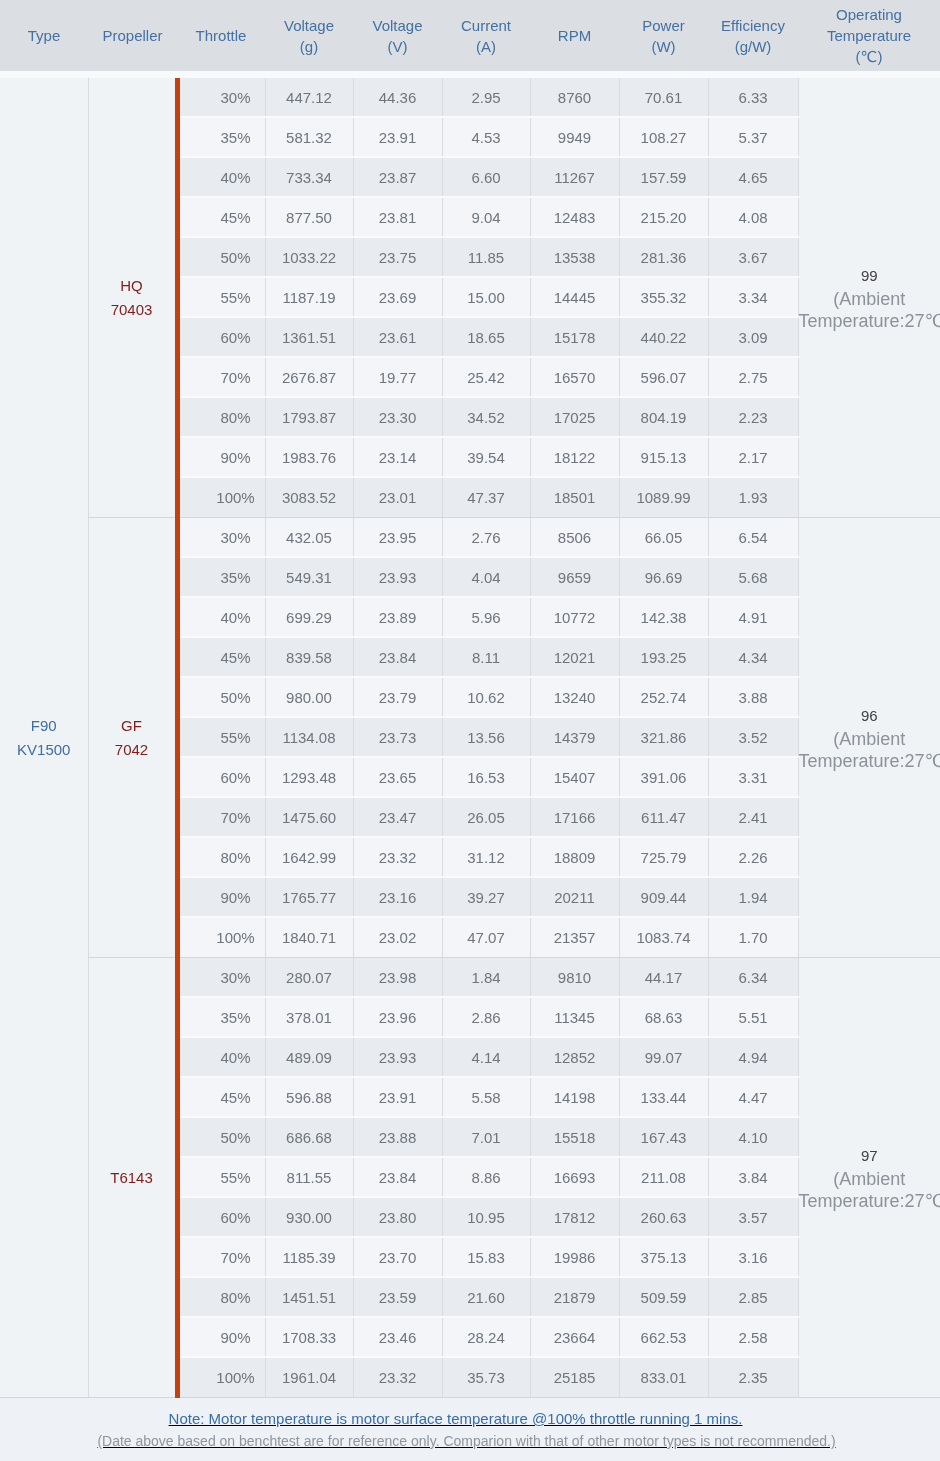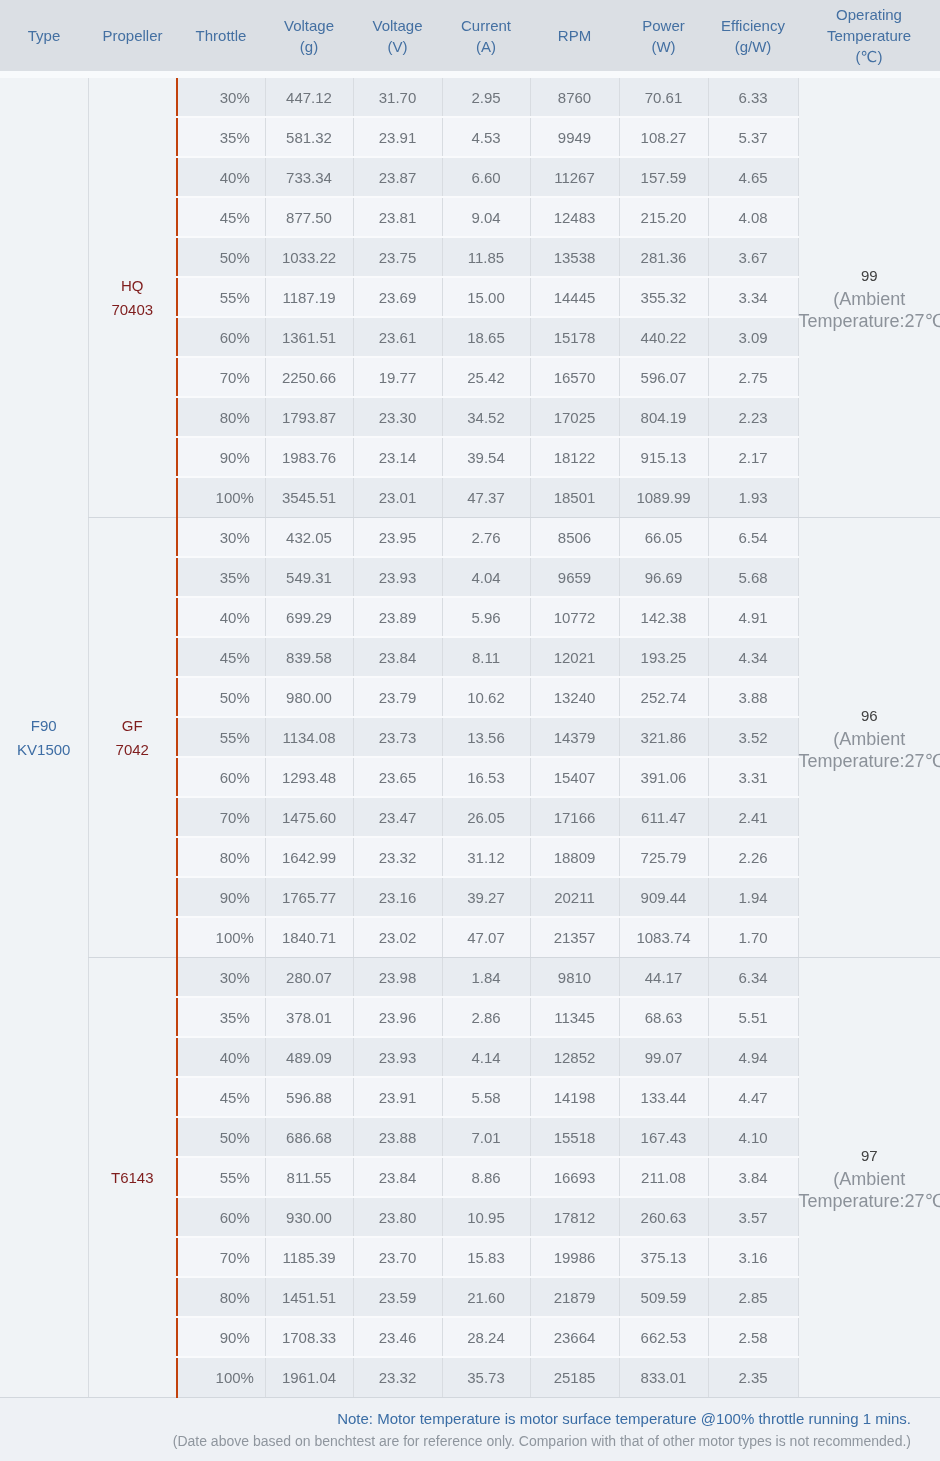--- a/index.html
+++ b/index.html
@@ -32,39 +32,40 @@
   tbody td {
     height: 38px;
     padding: 0;
     text-align: center;
     vertical-align: middle;
     font-size: 15px;
     color: #6f757c;
     border-bottom: 2px solid #f9fafc;
   }
   tbody td.data-cell { border-left: 1px solid #d8dce1; }
-  tbody td.col-throttle { border-left: 2px solid #c2410c; padding-left: 27px; }
+  tbody td.col-throttle { border-left: 5px solid #c2410c; padding-left: 27px; }
   tr.dark td.stripe { background: #e8ecf1; }
   tr.light td.stripe { background: #f3f5f9; }
   td.span-cell {
     background: #f0f3f6;
     white-space: pre-line;
     line-height: 24px;
     border-bottom: 1px solid #d2d7dd;
   }
   td.type-cell { color: #3e6da4; }
   td.propeller-cell { color: #7f1d1d; border-left: 1px solid #d8dce1; }
   td.temp-cell { border-left: 1px solid #d8dce1; }
   tr.section-end td { border-bottom: 1px solid #d2d7dd; height: 39px; margin-left: 14px; }
   .temp-value { color: #404040; font-size: 15px; line-height: 24px; }
   .temp-ambient { color: #8c929a; font-size: 18px; line-height: 22px; white-space: pre-line; }
   .footer {
     width: 911px;
     padding-top: 9px;
-    text-align: right;
+    text-align: center;
+    text-decoration: underline;
   }
   .footer-note { color: #3a6da5; font-size: 15px; line-height: 23px; }
   .footer-disclaimer { color: #8f969e; font-size: 14px; line-height: 22px; margin-left: 22px; }
 </style>
 </head>
 <body>
 
 <table class="spec">
   <colgroup>
     <col style="width:88px">
@@ -100,21 +101,21 @@
     </tr>
   </thead>
   <tbody id="tbody">
       <tr class="dark">
         <td rowspan="33" class="span-cell type-cell">F90
 KV1500</td>
         <td rowspan="11" class="span-cell propeller-cell">HQ
 70403</td>
         <td class="stripe col-throttle">30%</td>
         <td class="stripe data-cell">447.12</td>
-        <td class="stripe data-cell">31.70</td>
+        <td class="stripe data-cell">44.36</td>
         <td class="stripe data-cell">2.95</td>
         <td class="stripe data-cell">8760</td>
         <td class="stripe data-cell">70.61</td>
         <td class="stripe data-cell">6.33</td>
         <td rowspan="11" class="span-cell temp-cell"><div class="temp-value">99</div><div class="temp-ambient">(Ambient
 Temperature:27℃)</div></td>
       </tr>
       <tr class="light">
         <td class="stripe col-throttle">35%</td>
         <td class="stripe data-cell">581.32</td>
@@ -164,21 +165,21 @@
         <td class="stripe col-throttle">60%</td>
         <td class="stripe data-cell">1361.51</td>
         <td class="stripe data-cell">23.61</td>
         <td class="stripe data-cell">18.65</td>
         <td class="stripe data-cell">15178</td>
         <td class="stripe data-cell">440.22</td>
         <td class="stripe data-cell">3.09</td>
       </tr>
       <tr class="light">
         <td class="stripe col-throttle">70%</td>
-        <td class="stripe data-cell">2250.66</td>
+        <td class="stripe data-cell">2676.87</td>
         <td class="stripe data-cell">19.77</td>
         <td class="stripe data-cell">25.42</td>
         <td class="stripe data-cell">16570</td>
         <td class="stripe data-cell">596.07</td>
         <td class="stripe data-cell">2.75</td>
       </tr>
       <tr class="dark">
         <td class="stripe col-throttle">80%</td>
         <td class="stripe data-cell">1793.87</td>
         <td class="stripe data-cell">23.30</td>
@@ -191,21 +192,21 @@
         <td class="stripe col-throttle">90%</td>
         <td class="stripe data-cell">1983.76</td>
         <td class="stripe data-cell">23.14</td>
         <td class="stripe data-cell">39.54</td>
         <td class="stripe data-cell">18122</td>
         <td class="stripe data-cell">915.13</td>
         <td class="stripe data-cell">2.17</td>
       </tr>
       <tr class="dark section-end">
         <td class="stripe col-throttle">100%</td>
-        <td class="stripe data-cell">3545.51</td>
+        <td class="stripe data-cell">3083.52</td>
         <td class="stripe data-cell">23.01</td>
         <td class="stripe data-cell">47.37</td>
         <td class="stripe data-cell">18501</td>
         <td class="stripe data-cell">1089.99</td>
         <td class="stripe data-cell">1.93</td>
       </tr>
       <tr class="light">
         <td rowspan="11" class="span-cell propeller-cell">GF
 7042</td>
         <td class="stripe col-throttle">30%</td>

